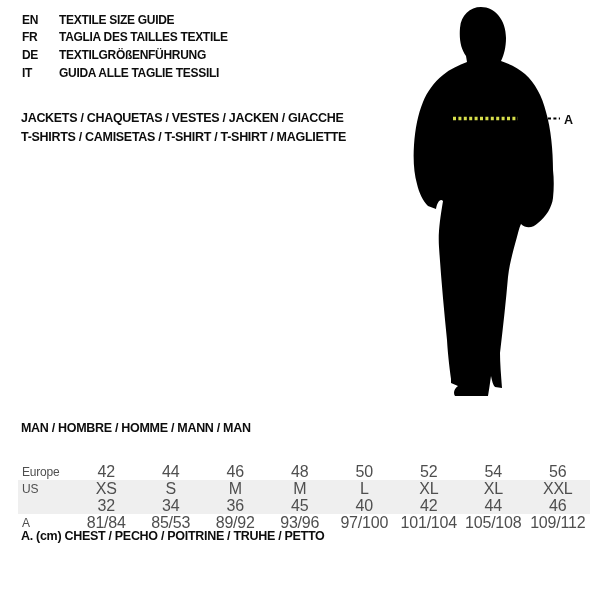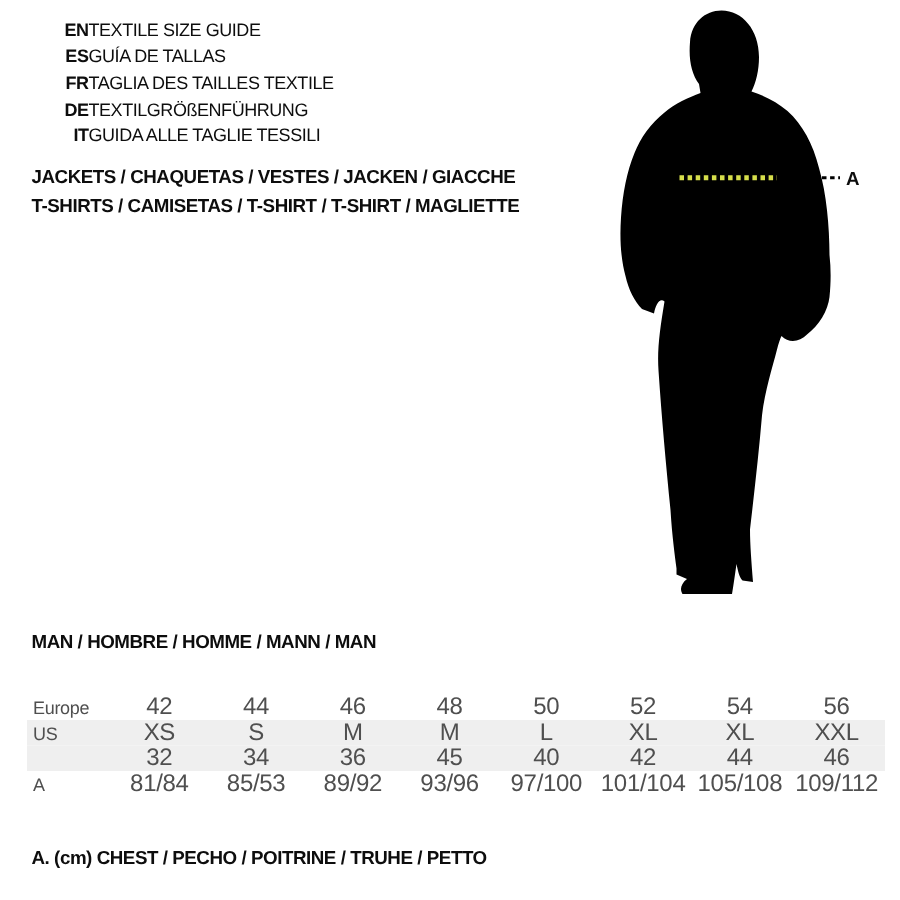--- a/index.html
+++ b/index.html
@@ -3,27 +3,27 @@
 <meta charset="utf-8">
 <style>
   * { margin:0; padding:0; box-sizing:border-box; }
   html,body { background:#ffffff; }
   .page {
     position:relative; width:600px; height:600px; background:#ffffff;
     font-family:"Liberation Sans", sans-serif; overflow:hidden;
     color:#111;
   }
   
-  .lang-list { position:absolute; left:22px; top:11px;text-align:right; }
+  .lang-list { position:absolute; left:22px; top:11px; }
   .lang-row { display:flex; height:17.6px; align-items:center; }
   .lang-code {
     width:37px; font-size:12px; font-weight:700; letter-spacing:-0.3px; color:#0d0d0d;
   }
   .lang-label {
-    font-size:12px; font-weight:400; letter-spacing:-0.3px; color:#0d0d0d; white-space:nowrap;
+    font-size:12px; font-weight:700; letter-spacing:-0.3px; color:#0d0d0d; white-space:nowrap;
   }
   
   .categories { position:absolute; left:21px; top:109px; }
   .category-line {
     font-size:12.5px; font-weight:700; letter-spacing:-0.3px; color:#0d0d0d;
     line-height:19px; white-space:nowrap;
   }
   
   .figure-wrap { position:absolute; left:400px; top:5px; width:186px; height:395px; }
   .figure-wrap svg { display:block; }
@@ -43,37 +43,33 @@
   .size-table { position:absolute; left:18px; top:463px; width:572px; }
   .t-row {
     display:grid; grid-template-columns:56px repeat(8, 1fr);
     height:17px; align-items:center;
   }
   .t-row.shade { background:#efefef; }
   .t-label { font-size:12px; color:#4f4f4f; padding-left:4px; letter-spacing:-0.2px; }
   .t-cell { font-size:16px; color:#4f4f4f; text-align:center; letter-spacing:-0.2px; }
   
   .footnote {
-    position:absolute; left:21px; top:565px; font-size:12.5px; font-weight:700;
+    position:absolute; left:21px; top:529px; font-size:12.5px; font-weight:700;
     letter-spacing:-0.3px; color:#0d0d0d; white-space:nowrap;
   }
 </style>
 </head>
 <body>
 
 <div class="page">
 
   <div class="lang-list">
     <div class="lang-row">
       <span class="lang-code">EN</span>
       <span class="lang-label">TEXTILE SIZE GUIDE</span>
-    </div>
-    <div class="lang-row">
-      <span class="lang-code">ES</span>
-      <span class="lang-label">GUÍA DE TALLAS</span>
     </div>
     <div class="lang-row">
       <span class="lang-code">FR</span>
       <span class="lang-label">TAGLIA DES TAILLES TEXTILE</span>
     </div>
     <div class="lang-row">
       <span class="lang-code">DE</span>
       <span class="lang-label">TEXTILGRÖßENFÜHRUNG</span>
     </div>
     <div class="lang-row">

